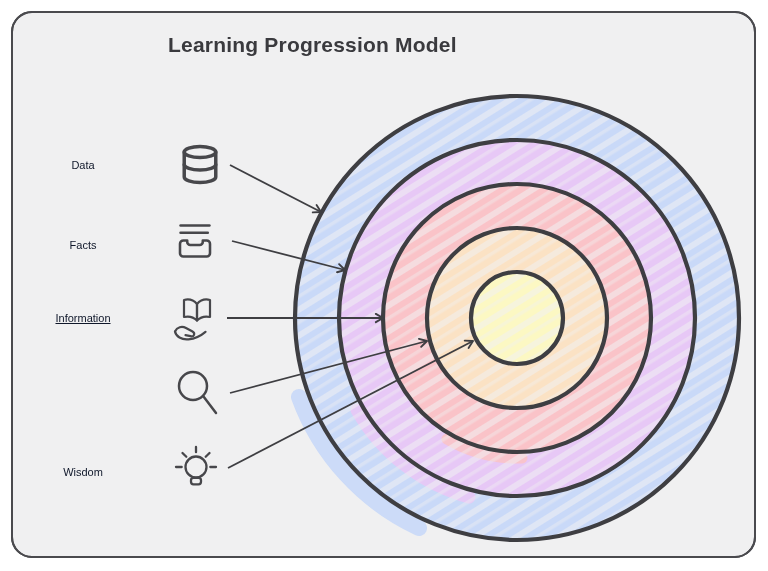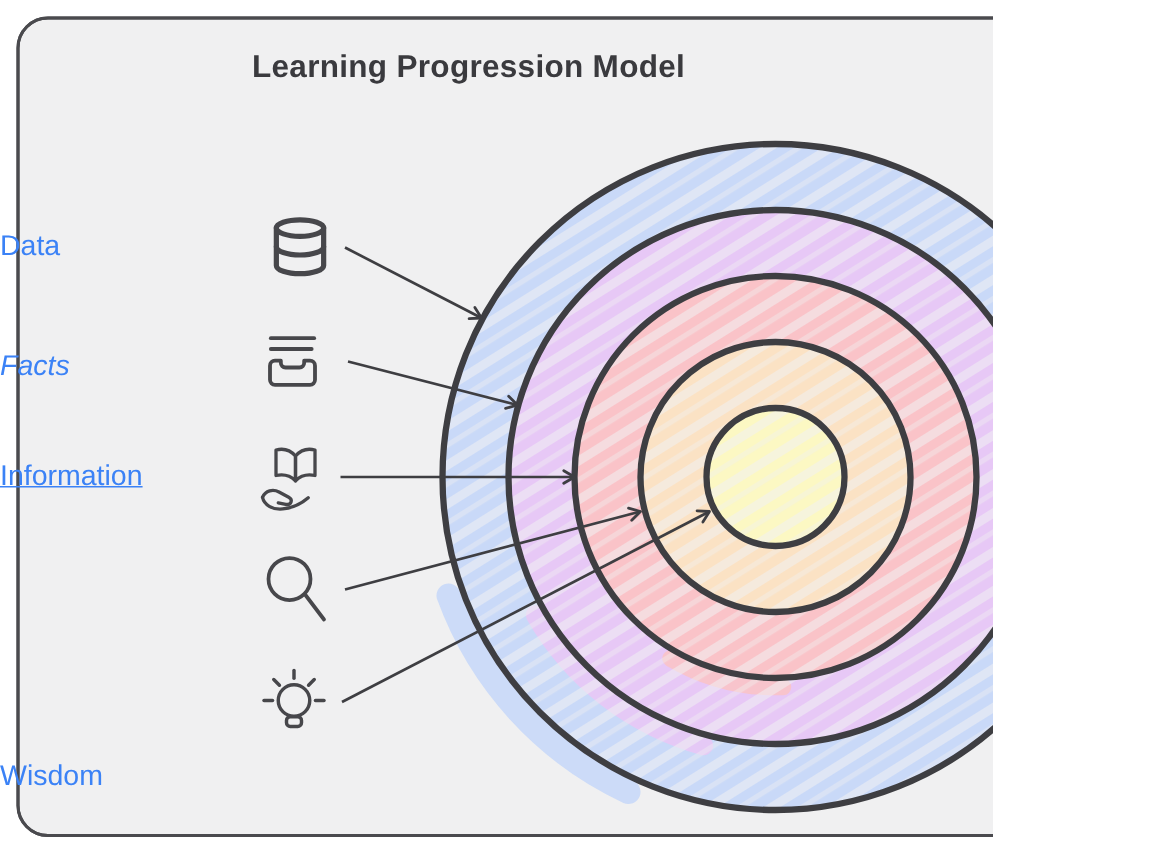--- a/index.html
+++ b/index.html
@@ -1,22 +1,22 @@
 <!DOCTYPE html>
 <html><head>
 <meta charset="utf-8">
 <style>
   html,body{margin:0;padding:0;background:#ffffff;}
   body{width:768px;height:571px;font-family:"Liberation Sans",sans-serif;}
-  .stage{position:relative;width:662px;height:571px;overflow:hidden;}
+  .stage{position:relative;width:768px;height:571px;overflow:hidden;}
   .scene{position:absolute;left:0;top:0;}
   .title{position:absolute;left:168px;top:33px;font-size:21px;font-weight:bold;
          color:#3A3A3E;letter-spacing:.2px;white-space:nowrap;}
-  .lvl-label{position:absolute;left:0;width:166px;text-align:left;
-             font-size:19px;line-height:20px;color:#3b82f6;white-space:nowrap;}
+  .lvl-label{position:absolute;left:0;width:166px;text-align:center;
+             font-size:11px;line-height:20px;color:#0f172a;white-space:nowrap;}
   .icon{position:absolute;}
   .icon *{fill:none;stroke:#47474B;stroke-linecap:round;stroke-linejoin:round;}
 </style>
 </head>
 <body>
 
 <div class="stage">
 
   <svg class="scene" width="768" height="571" viewBox="0 0 768 571">
     <defs>
@@ -59,23 +59,23 @@
       <line x1="232" y1="241" x2="345" y2="270" marker-end="url(#arrow)"></line>
       <line x1="227" y1="318" x2="383" y2="318" marker-end="url(#arrow)"></line>
       <line x1="230" y1="393" x2="427" y2="341" marker-end="url(#arrow)"></line>
       <line x1="228" y1="468" x2="473" y2="341" marker-end="url(#arrow)"></line>
     </g>
   </svg>
 
   <div class="title">Learning Progression Model</div>
 
   <div class="lvl-label" style="top:155px;">Data</div>
-  <div class="lvl-label" style="top:235px;font-style:italic;">Facts</div>
+  <div class="lvl-label" style="top:235px;">Facts</div>
   <div class="lvl-label" style="top:308px;text-decoration:underline;">Information</div>
-  <div class="lvl-label" style="top:462px;margin-top:46px;">Wisdom</div>
+  <div class="lvl-label" style="top:462px;">Wisdom</div>
 
   <svg class="icon" style="left:178px;top:142px;" width="44" height="45" viewBox="0 0 24 24">
     <g stroke-width="1.9">
       <ellipse cx="12" cy="5.2" rx="8.6" ry="3"></ellipse>
       <path d="M20.6,12 c0,1.66 -3.85,3 -8.6,3 s-8.6,-1.34 -8.6,-3"></path>
       <path d="M3.4,5.2 v13.6 c0,1.66 3.85,3 8.6,3 s8.6,-1.34 8.6,-3 V5.2"></path>
     </g>
   </svg>
 
   <svg class="icon" style="left:175px;top:221px;" width="40" height="40" viewBox="0 0 36 36">

